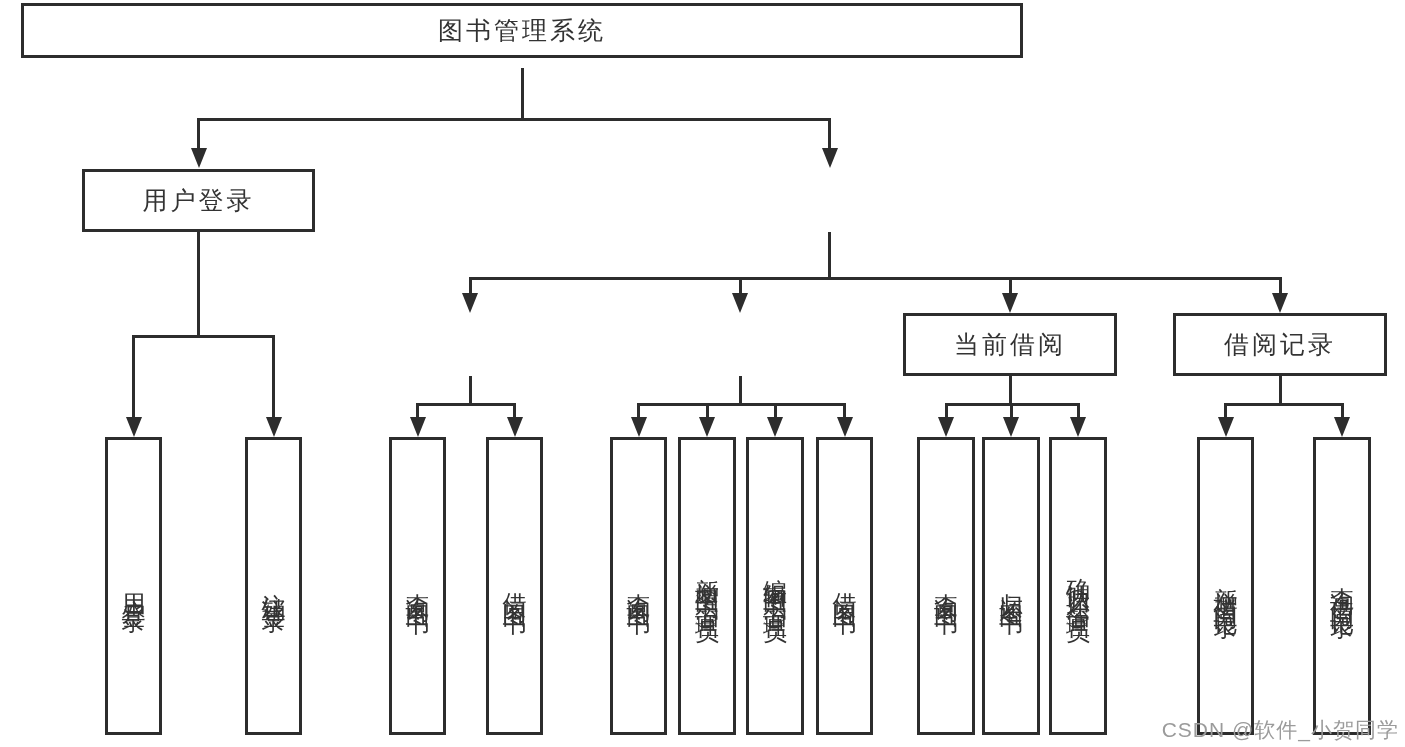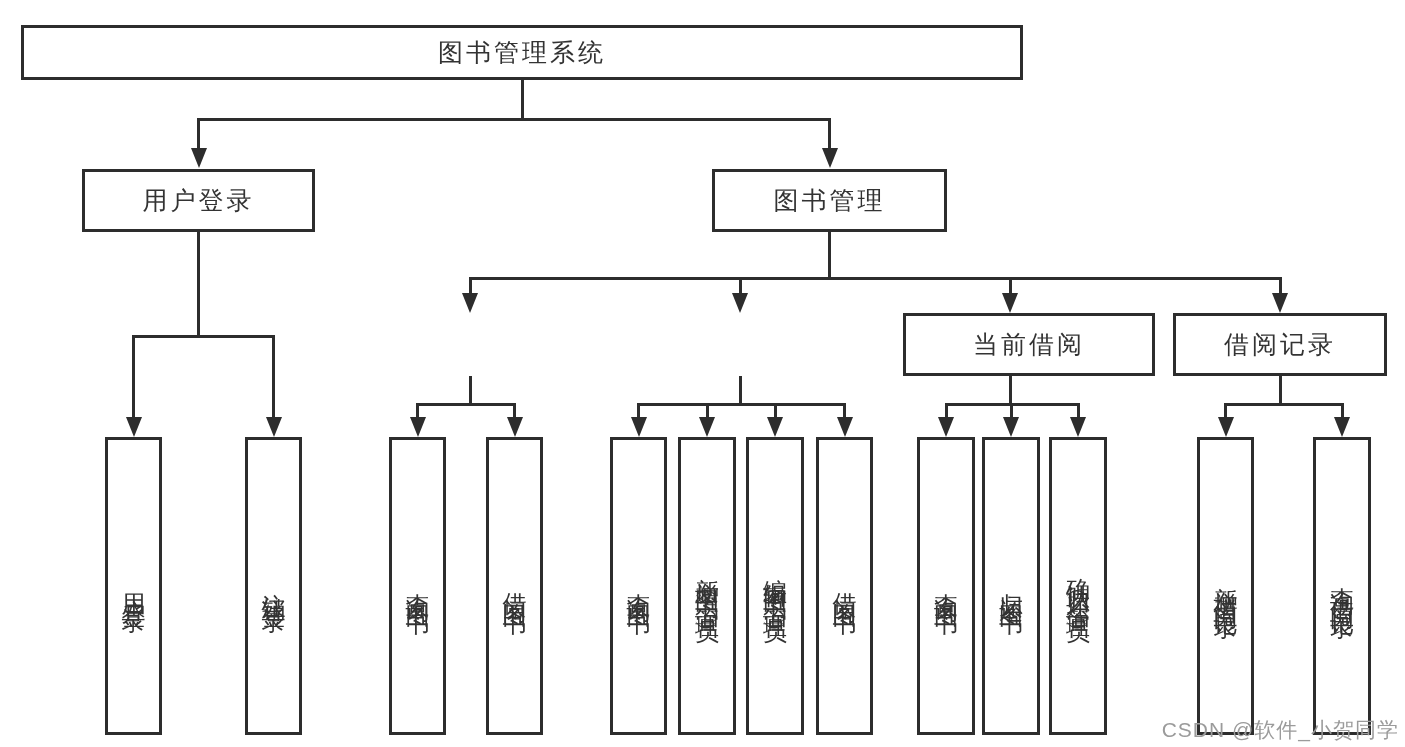--- a/index.html
+++ b/index.html
@@ -58,32 +58,29 @@
     letter-spacing:1px;
     z-index:3;
     white-space:nowrap;
   }
 </style>
 </head>
 <body>
 
 <div id="canvas">
 
-  <div class="node" style="left:21px;top:25px;width:1002px;height:55px">
+  <div class="node" style="left:21px;top:3px;width:1002px;height:55px">
     <span>图书管理系统</span>
   </div>
 
   <div class="node" style="left:82px;top:169px;width:233px;height:63px">
     <span>用户登录</span>
   </div>
-  <div class="node" style="left:712px;top:169px;width:235px;height:63px">
-    <span>图书管理</span>
-  </div>
 
-  <div class="node" style="left:903px;top:313px;width:252px;height:63px">
+  <div class="node" style="left:903px;top:313px;width:214px;height:63px">
     <span>当前借阅</span>
   </div>
   <div class="node" style="left:1173px;top:313px;width:214px;height:63px">
     <span>借阅记录</span>
   </div>
 
   <div class="node leaf" style="left:105px;top:437px;width:57px;height:298px">
     <span>用户登录</span>
   </div>
   <div class="node leaf" style="left:245px;top:437px;width:57px;height:298px">

